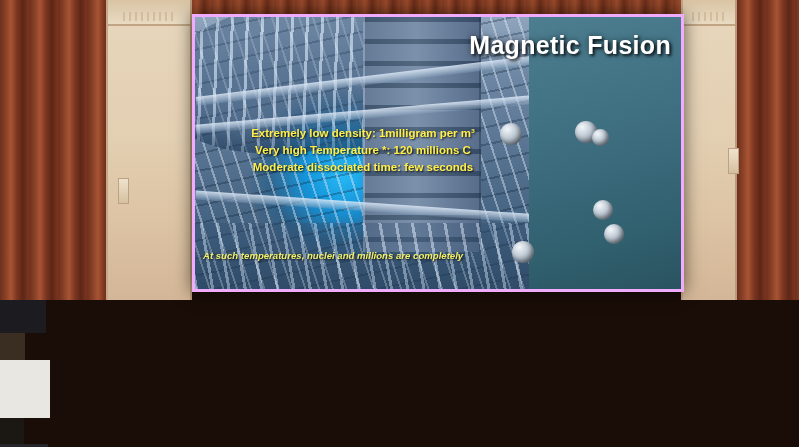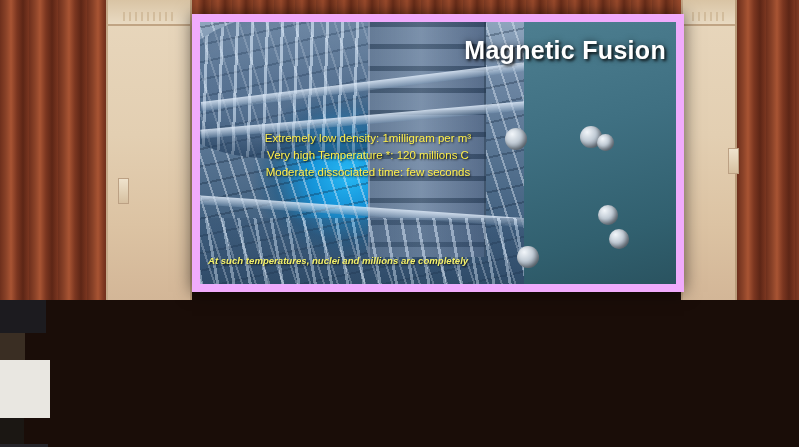--- a/index.html
+++ b/index.html
@@ -49,21 +49,21 @@
     position: absolute; width: 11px; height: 26px;
     background: linear-gradient(180deg,#efe3cd,#d6c0a0);
     border: 1px solid #bca display;
     border: 1px solid #bca184;
   }
 
   
   #screen {
     position: absolute; left: 192px; top: 14px; width: 492px; height: 278px;
     background: #0a1520;
-    border: 8px solid #f0abfc;
+    border: 3px solid #f0abfc;
     box-shadow: 0 0 16px rgba(0,0,0,.6);
     overflow: hidden;
   }
   #slide { position: absolute; inset: 0; overflow: hidden; }
 
   
   .teal-panel {
     position: absolute; right: 0; top: 0; width: 152px; height: 100%;
     background: linear-gradient(165deg,#4d7e90 0%,#3f7082 40%,#31606f 78%,#2a5360 100%);
   }
@@ -110,21 +110,21 @@
     position: absolute; right: 10px; top: 14px;
     font-size: 25px; font-weight: bold; color: #ffffff;
     letter-spacing: .3px; white-space: nowrap;
     text-shadow: 2px 2px 3px rgba(0,0,0,.75), 0 0 6px rgba(0,0,0,.5);
   }
 
   
   .bullets {
     position: absolute; left: 34px; top: 108px; width: 268px;
     text-align: center;
-    font-size: 11.5px; font-weight: normal; color: #ffef4a;
+    font-size: 11.5px; font-weight: bold; color: #ffef4a;
     line-height: 17px;
     text-shadow: 1px 1px 2px rgba(0,0,0,.85);
   }
 
   
   .note {
     position: absolute; left: 8px; top: 232px; width: 300px;
     font-size: 9.6px; font-style: italic; font-weight: bold;
     color: #f3f06a; line-height: 14px;
     text-shadow: 1px 1px 2px rgba(0,0,0,.85);

